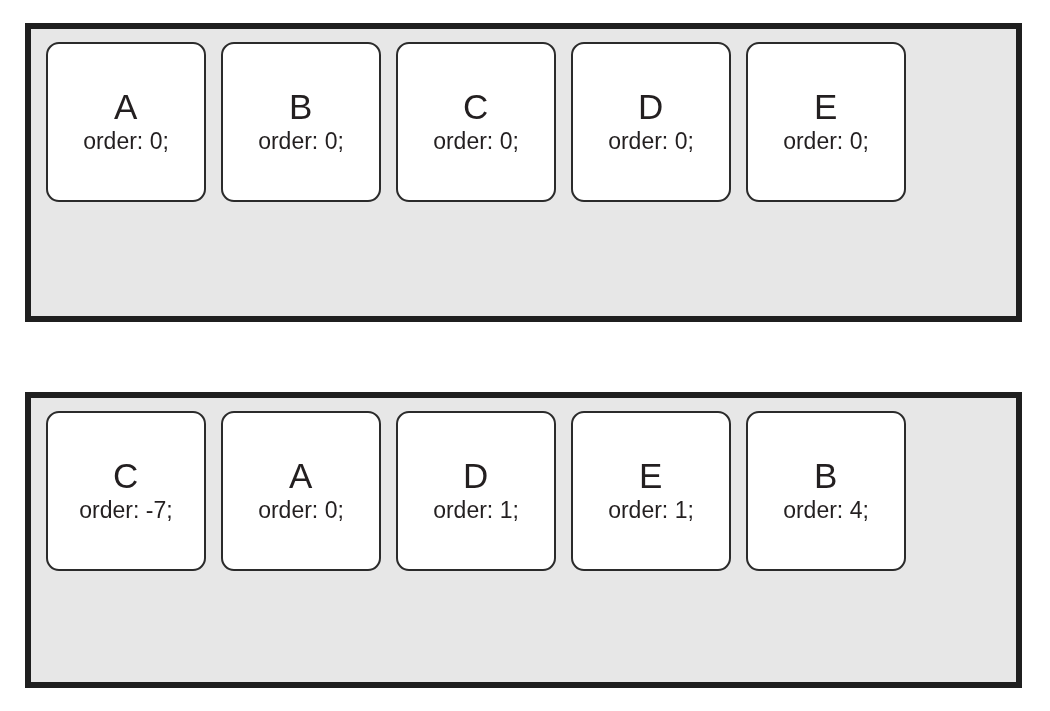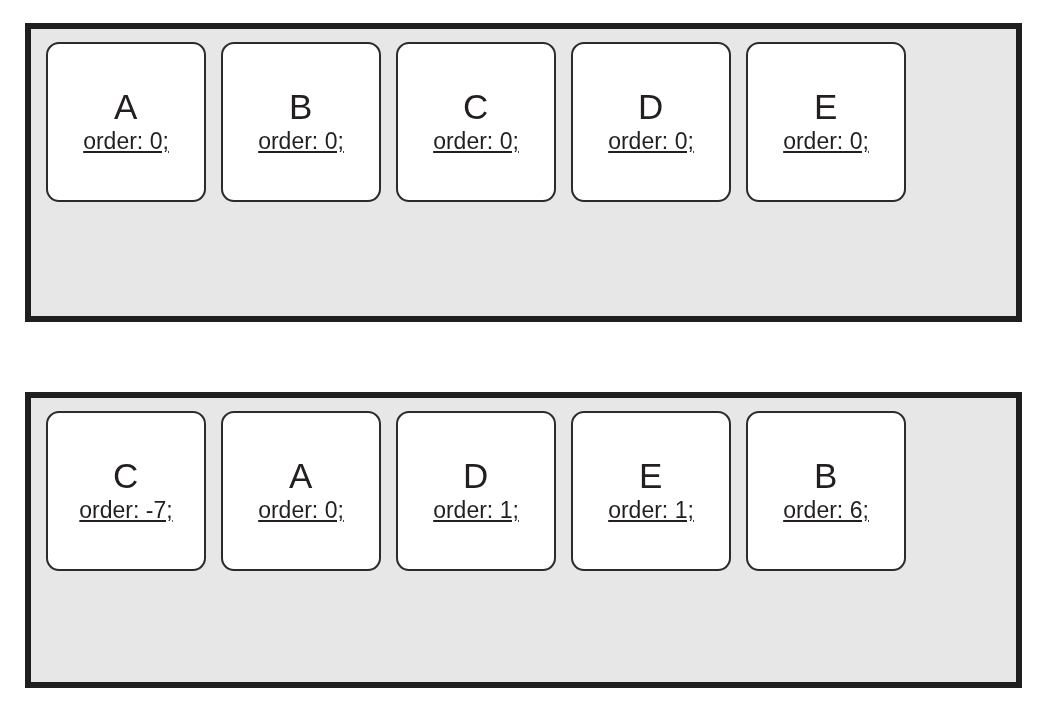--- a/index.html
+++ b/index.html
@@ -51,21 +51,20 @@
   }
   .item-letter {
     font-size: 35px;
     line-height: 1.15;
     letter-spacing: 0.5px;
   }
   .item-css {
     font-size: 23px;
     line-height: 1.3;
     white-space: nowrap;
-    text-decoration: underline;
   }
 </style>
 </head>
 <body>
 
 <div class="page">
 
   <div class="flex-container top">
     <div class="flex-item">
       <div class="item-letter">A</div>
@@ -101,17 +100,17 @@
     <div class="flex-item">
       <div class="item-letter">D</div>
       <div class="item-css">order: 1;</div>
     </div>
     <div class="flex-item">
       <div class="item-letter">E</div>
       <div class="item-css">order: 1;</div>
     </div>
     <div class="flex-item">
       <div class="item-letter">B</div>
-      <div class="item-css">order: 6;</div>
+      <div class="item-css">order: 4;</div>
     </div>
   </div>
 
 </div>
 
 </body></html>

